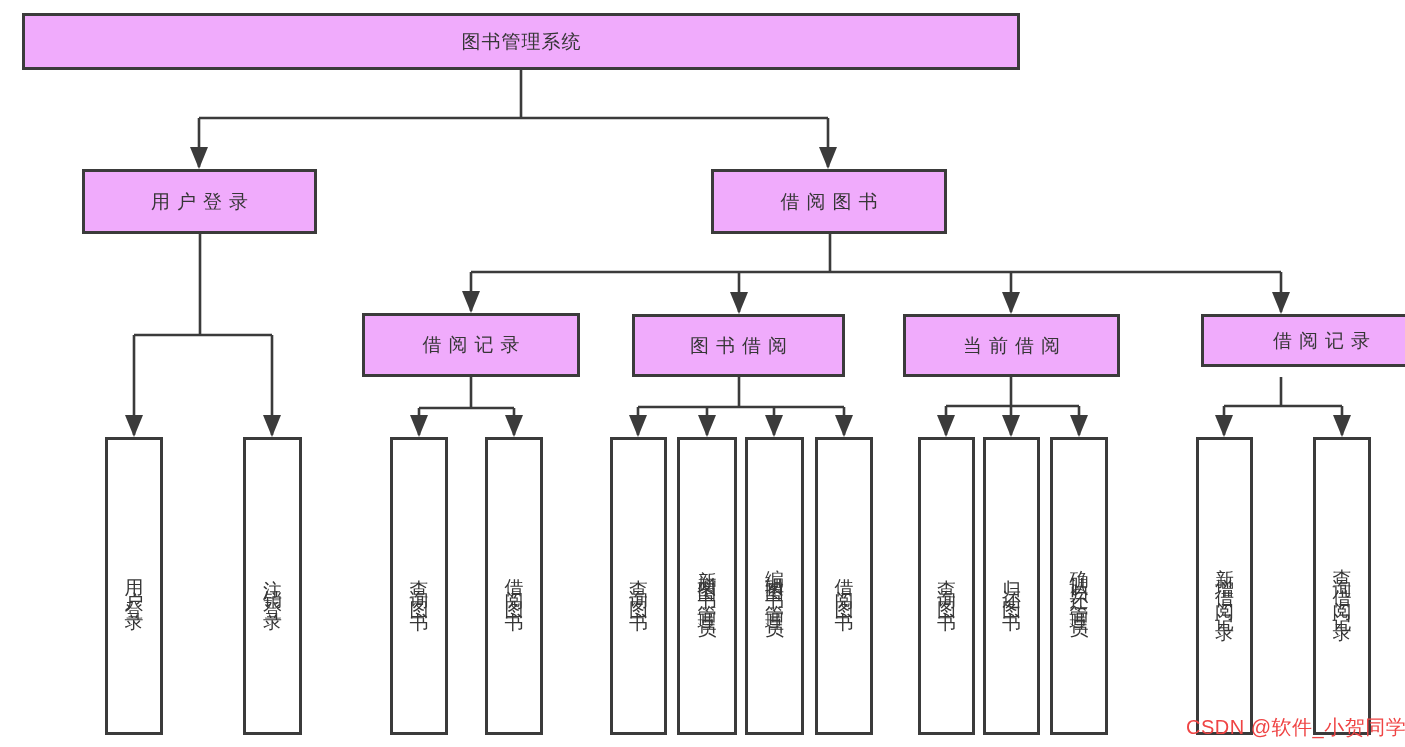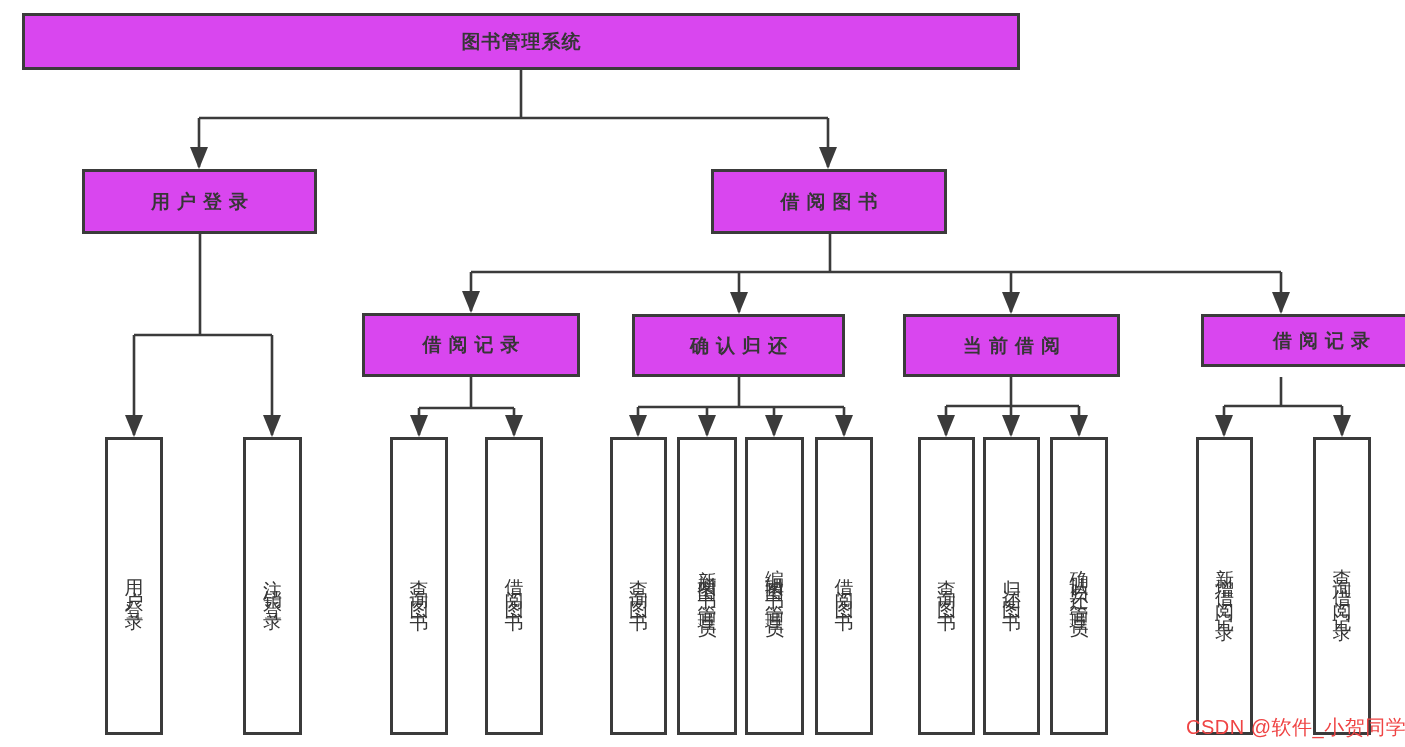--- a/index.html
+++ b/index.html
@@ -15,25 +15,24 @@
   .connectors {
     position: absolute;
     left: 0; top: 0;
     width: 1405px; height: 747px;
     pointer-events: none;
   }
   .box {
     position: absolute;
     box-sizing: border-box;
     border: 3px solid #3b3b3b;
-    background: #d946ef;
+    background: #f0abfc;
     display: flex;
     align-items: center;
     justify-content: center;
-    font-weight: bold;
   }
   .box .lbl {
     font-size: 19px;
     letter-spacing: 7px;
     margin-right: -7px; 
     white-space: nowrap;
     color: #363636;
   }
   .box.root .lbl { letter-spacing: 1px; margin-right: -1px; }
   .col {
@@ -127,21 +126,21 @@
     <span class="lbl">用户登录</span>
   </div>
   <div class="box" style="left:711px; top:169px; width:236px; height:65px;">
     <span class="lbl">借阅图书</span>
   </div>
 
   <div class="box" style="left:362px; top:313px; width:218px; height:64px;">
     <span class="lbl">借阅记录</span>
   </div>
   <div class="box" style="left:632px; top:314px; width:213px; height:63px;">
-    <span class="lbl">确认归还</span>
+    <span class="lbl">图书借阅</span>
   </div>
   <div class="box" style="left:903px; top:314px; width:217px; height:63px;">
     <span class="lbl">当前借阅</span>
   </div>
   <div class="box" style="left:1201px; top:314px; width:217px; height:53px;padding-left:24px;">
     <span class="lbl">借阅记录</span>
   </div>
 
   <div class="col" style="left:105px; width:58px;">
     <span class="vlbl">用户登录</span>

